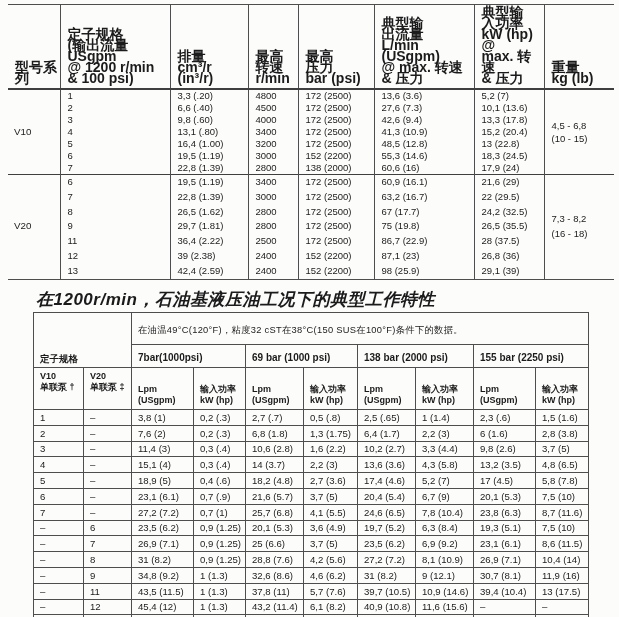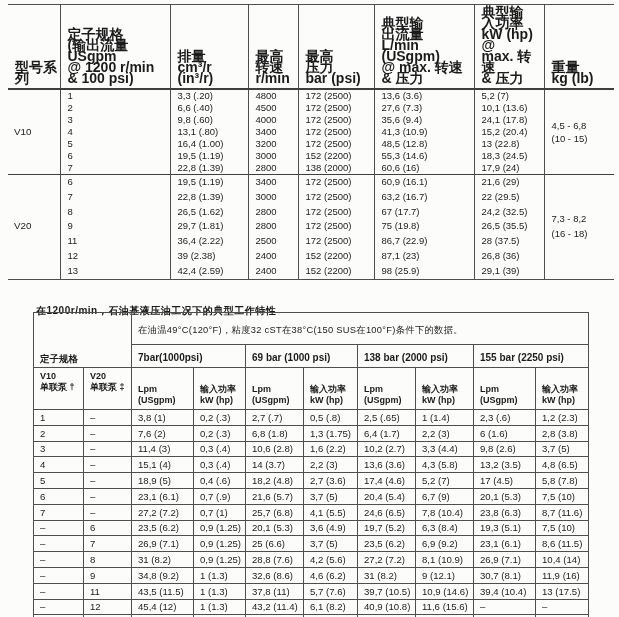--- a/index.html
+++ b/index.html
@@ -29,22 +29,22 @@
     font-size:9.5px;font-weight:400;height:12px;line-height:12px;
     padding:0 0 0 7px;white-space:nowrap;
   }
   .t1 tbody.v20-group{border-top:1.5px solid #3f3f3f;}
   .t1 tbody.v20-group td{height:14.8px;line-height:14.8px;}
   .t1 td.series{vertical-align:middle;font-size:9.8px;padding-left:6px;}
   .t1 td.weight{vertical-align:middle;white-space:pre-line;line-height:13px;}
 
   
   .t2-title{
-    position:absolute;top:304px;left:36px;
-    font-size:10px;font-weight:bold;letter-spacing:.5px;
+    position:absolute;top:288px;left:36px;
+    font-size:17px;font-weight:bold;letter-spacing:.5px;font-style:italic;
   }
   .t2{position:absolute;top:312px;left:33px;width:555px;}
   .t2 th,.t2 td{
     border:1px solid #4e4e4e;text-align:left;white-space:pre-line;
   }
   .t2 thead th{font-size:9px;font-weight:bold;line-height:11px;padding:5px 2px 2px 6px;}
   .t2 .note-cell{font-weight:normal;font-size:9.3px;height:24px;vertical-align:middle;letter-spacing:.3px;}
   .t2 .stator-cell{vertical-align:bottom;padding-bottom:3px;font-size:9.5px;}
   .t2 .group-cell{height:15px;vertical-align:middle;font-size:10px;}
   .t2 .pump-col{height:33px;vertical-align:top;padding-top:3px;}
@@ -116,22 +116,22 @@
         <td>4500</td>
         <td>172 (2500)</td>
         <td>27,6 (7.3)</td>
         <td>10,1 (13.6)</td>
       </tr>
       <tr>
         <td>3</td>
         <td>9,8 (.60)</td>
         <td>4000</td>
         <td>172 (2500)</td>
-        <td>35,6 (9.4)</td>
-        <td>24,1 (17.8)</td>
+        <td>42,6 (9.4)</td>
+        <td>13,3 (17.8)</td>
       </tr>
       <tr>
         <td>4</td>
         <td>13,1 (.80)</td>
         <td>3400</td>
         <td>172 (2500)</td>
         <td>41,3 (10.9)</td>
         <td>15,2 (20.4)</td>
       </tr>
       <tr>
@@ -275,21 +275,21 @@
       <tr>
         <td>1</td>
         <td>–</td>
         <td>3,8 (1)</td>
         <td>0,2 (.3)</td>
         <td>2,7 (.7)</td>
         <td>0,5 (.8)</td>
         <td>2,5 (.65)</td>
         <td>1 (1.4)</td>
         <td>2,3 (.6)</td>
-        <td>1,2 (2.3)</td>
+        <td>1,5 (1.6)</td>
       </tr>
       <tr>
         <td>2</td>
         <td>–</td>
         <td>7,6 (2)</td>
         <td>0,2 (.3)</td>
         <td>6,8 (1.8)</td>
         <td>1,3 (1.75)</td>
         <td>6,4 (1.7)</td>
         <td>2,2 (3)</td>

